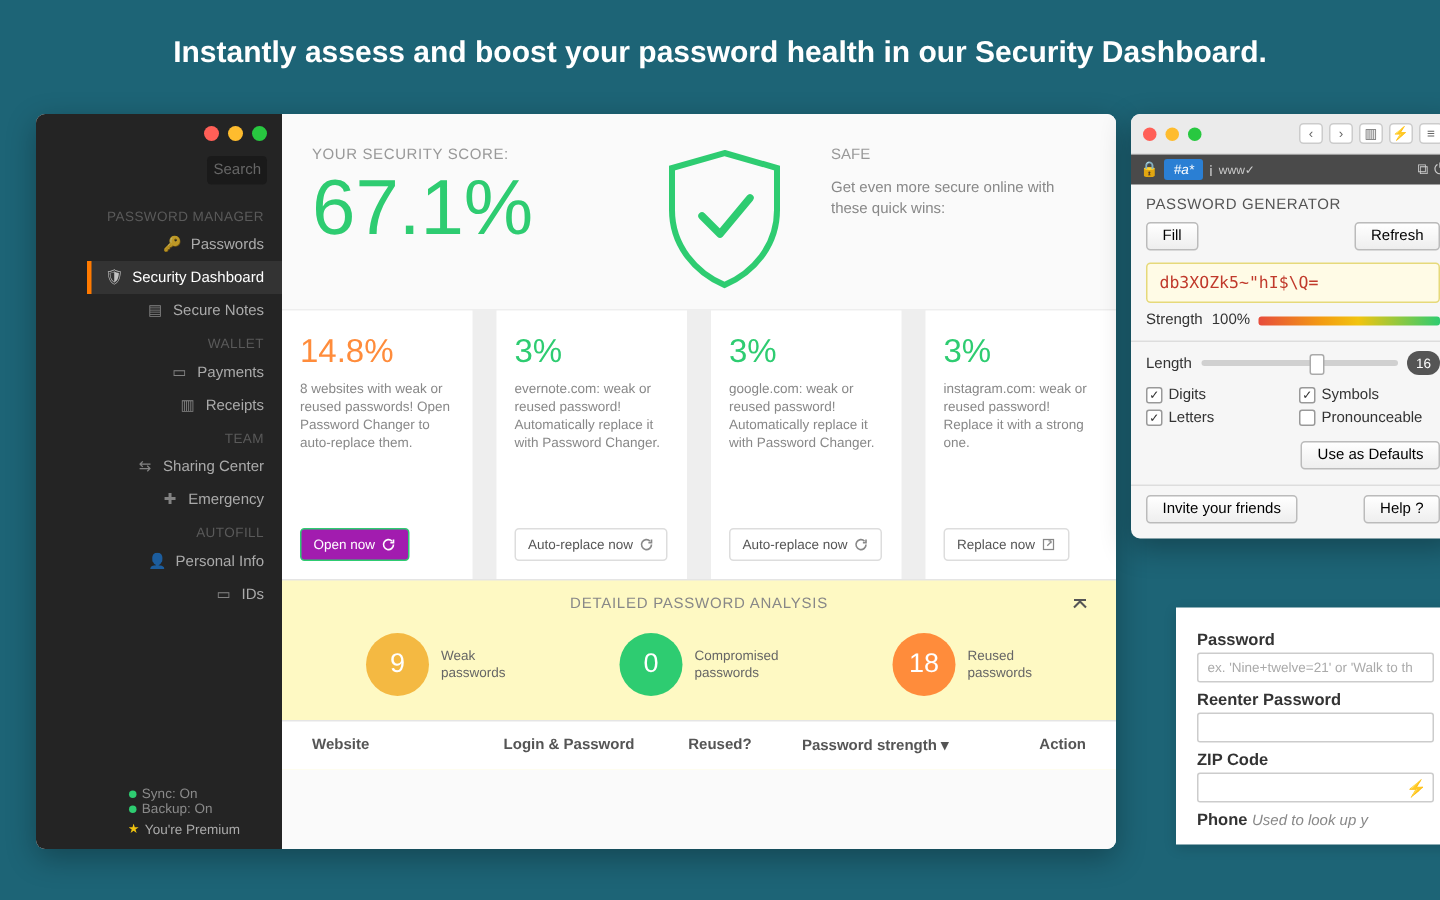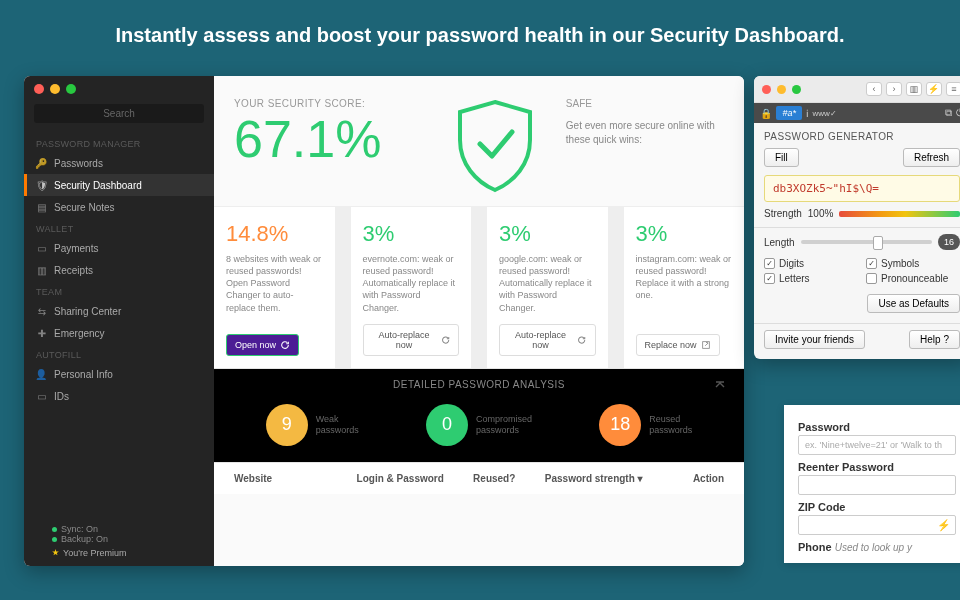--- a/index.html
+++ b/index.html
@@ -1,19 +1,19 @@
 <!DOCTYPE html>
 <html><head>
 <meta charset="utf-8">
 <style>
 * { margin: 0; padding: 0; box-sizing: border-box; }
 body { font-family: -apple-system, BlinkMacSystemFont, "Helvetica Neue", Arial, sans-serif; background: #1d6476; width: 960px; height: 600px; overflow: hidden; position: relative; }
 .tagline { color: #fff; text-align: center; font-size: 20px; font-weight: 600; padding: 24px 0 18px; }
 .main-window { position: absolute; left: 24px; top: 76px; width: 720px; height: 490px; background: #fff; border-radius: 6px; box-shadow: 0 6px 20px rgba(0,0,0,.3); display: flex; overflow: hidden; }
-.sidebar { width: 190px; background: #242424; color: #999; font-size: 10px; display: flex; flex-direction: column; }
+.sidebar { width: 164px; background: #242424; color: #999; font-size: 10px; display: flex; flex-direction: column; align-items: flex-end; }
 .traffic-lights { display: flex; gap: 6px; padding: 8px 10px; }
 .tl { width: 10px; height: 10px; border-radius: 50%; }
 .tl-r { background: #ff5f57; } .tl-y { background: #febc2e; } .tl-g { background: #28c840; }
 .search-box { margin: 2px 10px 10px; background: #1a1a1a; border-radius: 3px; padding: 4px; text-align: center; color: #666; font-size: 10px; }
 .sb-section { color: #5a5a5a; font-size: 9px; padding: 6px 12px 3px; letter-spacing: .3px; }
 .sb-item { display: flex; align-items: center; padding: 5px 12px; color: #aaa; font-size: 10px; cursor: pointer; gap: 6px; position: relative; }
 .sb-item.active { background: #333; color: #fff; }
 .sb-item.active::before { content: ''; position: absolute; left: 0; top: 0; bottom: 0; width: 3px; background: #ff7a00; }
 .sb-icon { width: 12px; height: 12px; opacity: .7; display: inline-flex; align-items: center; justify-content: center; }
 .sb-footer { margin-top: auto; padding: 8px 28px; font-size: 9px; color: #8a8a8a; }
@@ -27,23 +27,23 @@
 .shield { flex: 0 0 110px; display: flex; justify-content: center; }
 .safe-col { flex: 1; }
 .safe-title { font-size: 10px; color: #999; margin-bottom: 10px; }
 .safe-text { font-size: 10px; color: #888; line-height: 1.4; }
 .cards { display: flex; gap: 16px; background: #eee; border-top: 1px solid #eee; }
 .card { flex: 1; background: #fff; padding: 14px 12px 12px; display: flex; flex-direction: column; }
 .card-pct { font-size: 22px; font-weight: 300; color: #2ecc71; margin-bottom: 6px; }
 .card:first-child .card-pct { color: #ff8c3b; }
 .card-desc { font-size: 9px; color: #888; line-height: 1.35; flex: 1; margin-bottom: 10px; }
 .card-btn { font-size: 9px; padding: 5px 8px; border-radius: 3px; border: 1px solid #ddd; background: #fff; color: #555; cursor: pointer; display: inline-flex; align-items: center; gap: 4px; align-self: flex-start; }
-.card-btn.primary { background: #4c1d95; color: #fff; border-color: #2ecc71; }
+.card-btn.primary { background: #a21caf; color: #fff; border-color: #2ecc71; margin-top: 40px; }
 .refresh-ic { width: 10px; height: 10px; }
-.analysis { background: #000000; border-top: 1px solid #e5e5e5; }
+.analysis { background: #fef9c3; border-top: 1px solid #e5e5e5; }
 .analysis-header { text-align: center; font-size: 10px; color: #888; padding: 10px 0; letter-spacing: .5px; position: relative; }
 .expand-ic { position: absolute; right: 18px; top: 10px; width: 12px; height: 12px; }
 .bubbles { display: flex; justify-content: space-around; padding: 4px 18px 16px; }
 .bubble-item { display: flex; align-items: center; gap: 8px; }
 .bubble { width: 42px; height: 42px; border-radius: 50%; color: #fff; display: flex; align-items: center; justify-content: center; font-size: 18px; font-weight: 400; }
 .bubble-label { font-size: 9px; color: #666; line-height: 1.2; }
 .table-head { display: flex; background: #fff; border-top: 1px solid #e5e5e5; padding: 10px 20px; font-size: 10px; color: #555; font-weight: 600; }
 .th { flex: 1; }
 .th:nth-child(1){flex:1;} .th:nth-child(2){flex:1.3;padding-left:33px;} .th:nth-child(3){flex:.8;} .th:nth-child(4){flex:1.4;} .th:nth-child(5){flex:.6;text-align:right;}
 

